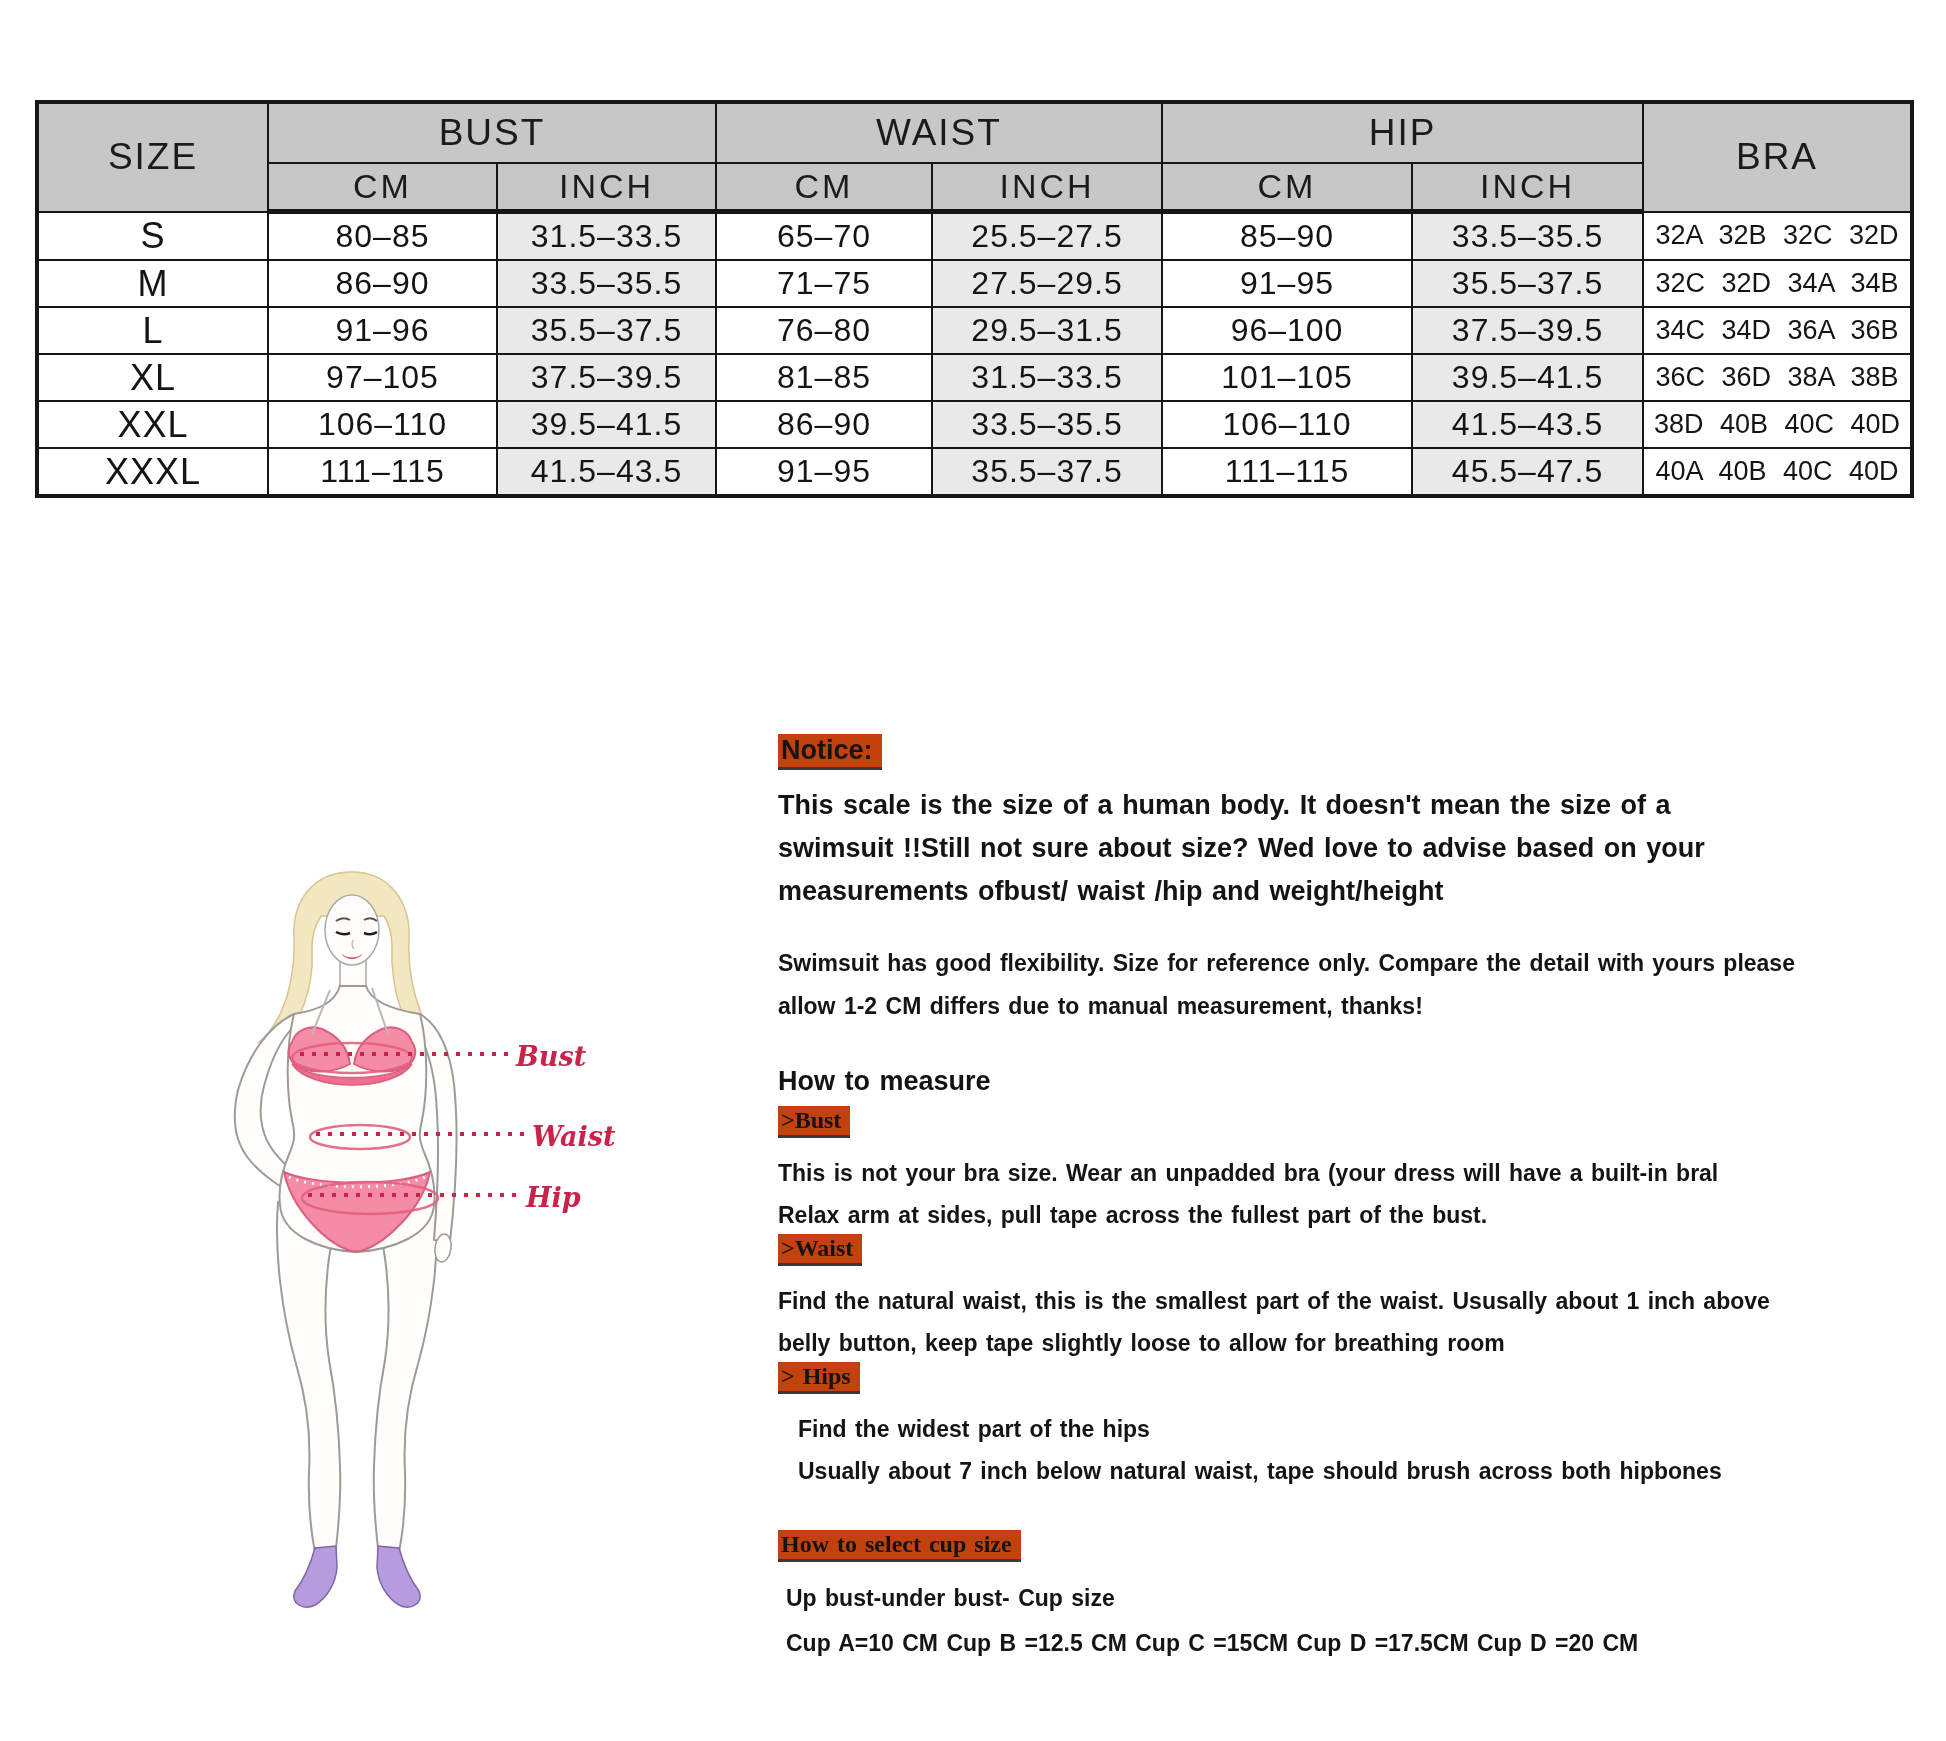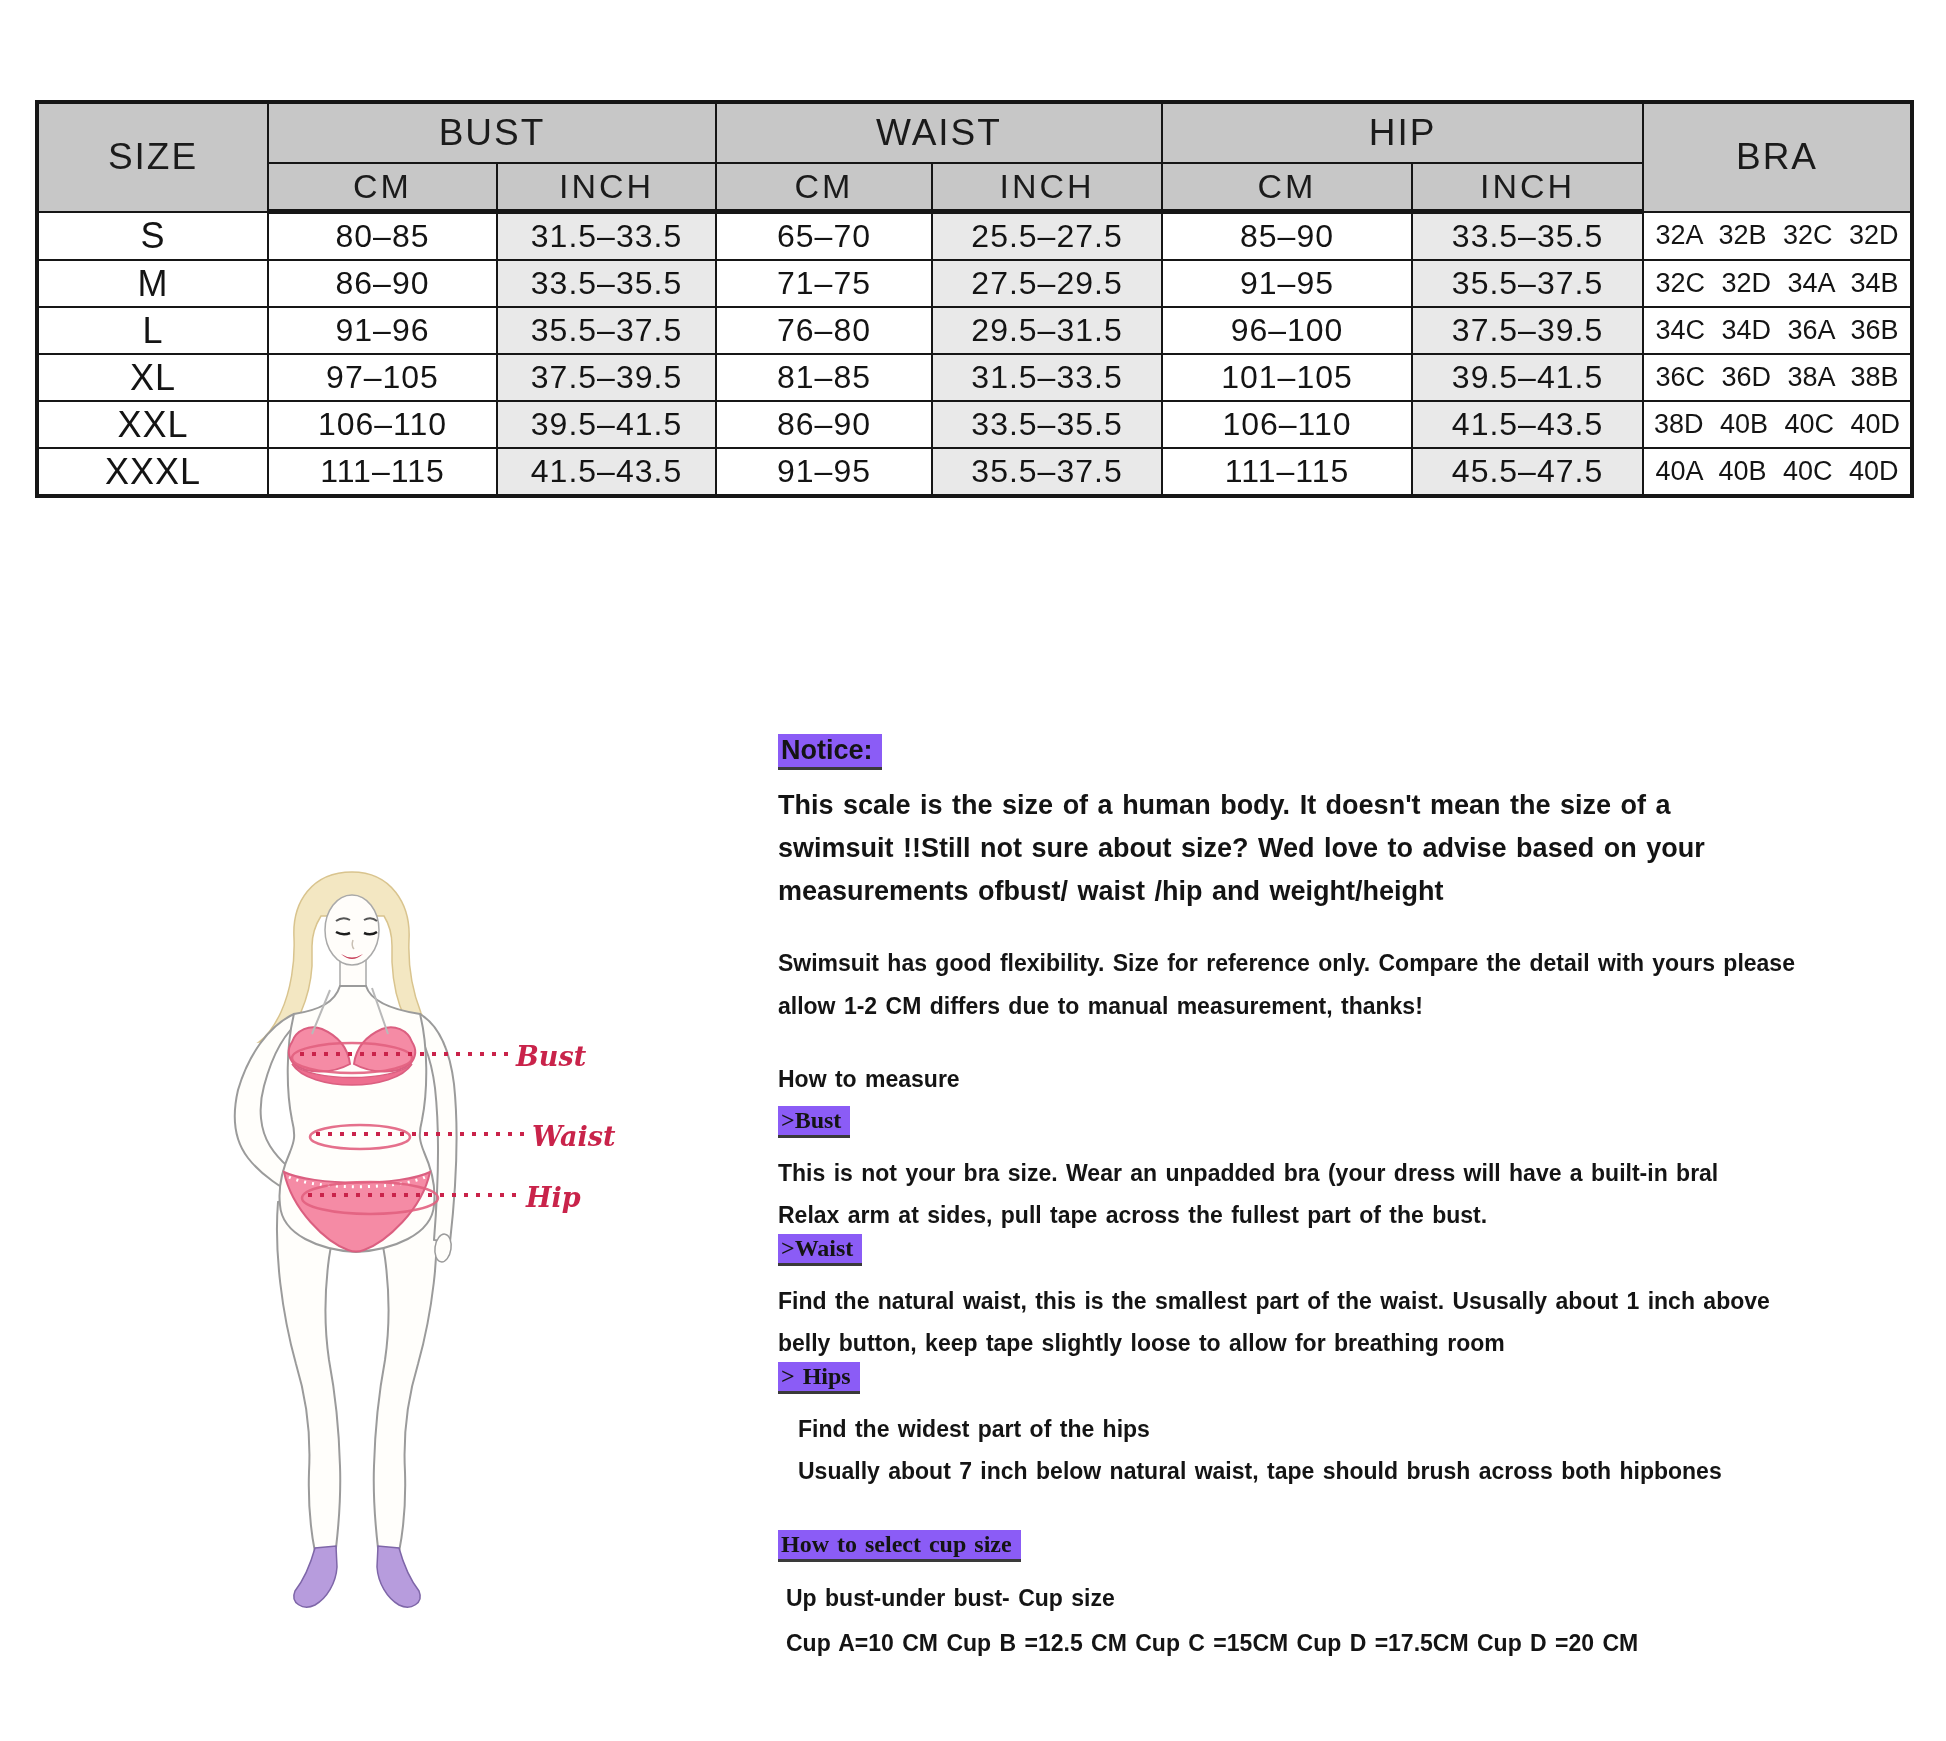--- a/index.html
+++ b/index.html
@@ -22,26 +22,26 @@
   tbody td.c-size{font-size:36px;}
   tbody td.c-inch{background:#e9e9e9;}
   tbody td.c-bra{font-size:27px;letter-spacing:0;word-spacing:9px;}
 
   
   .figure-wrap{position:absolute;left:180px;top:690px;width:440px;height:930px;}
 
   
   .txt{position:absolute;left:778px;font-weight:bold;color:#141414;word-spacing:2px;}
   .txt .line{white-space:nowrap;}
-  .hl{display:inline-block;background:#8b5cf6;border-bottom:3px solid #3a3a3a;
+  .hl{display:inline-block;background:#c2410c;border-bottom:3px solid #3a3a3a;
       padding:1px 9px 1px 3px;}
   .t-title{top:734px;font-size:27px;}
   .t-p1{top:784px;font-size:27px;line-height:43px;}
   .t-p2{top:942px;font-size:23px;line-height:43px;}
-  .t-how{top:1066px;font-size:23px;}
+  .t-how{top:1066px;font-size:27px;}
   .sec-h{font-size:24px;font-family:Liberation Serif, serif;}
   .sec-p{font-size:23px;line-height:42px;}
   .t-bust-h{top:1106px;}
   .t-bust-p{top:1152px;}
   .t-waist-h{top:1234px;}
   .t-waist-p{top:1280px;}
   .t-hips-h{top:1362px;}
   .t-hips-p{top:1408px;margin-left:20px;}
   .t-cup-h{top:1530px;}
   .t-cup-p{top:1576px;line-height:45px;margin-left:8px;}

